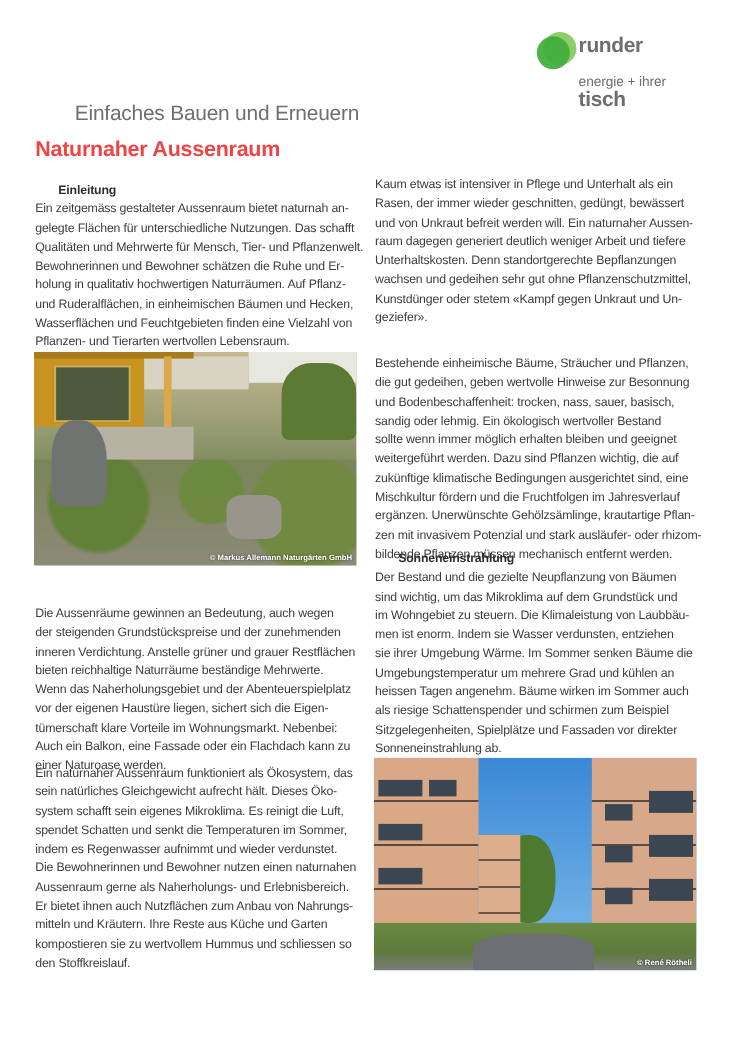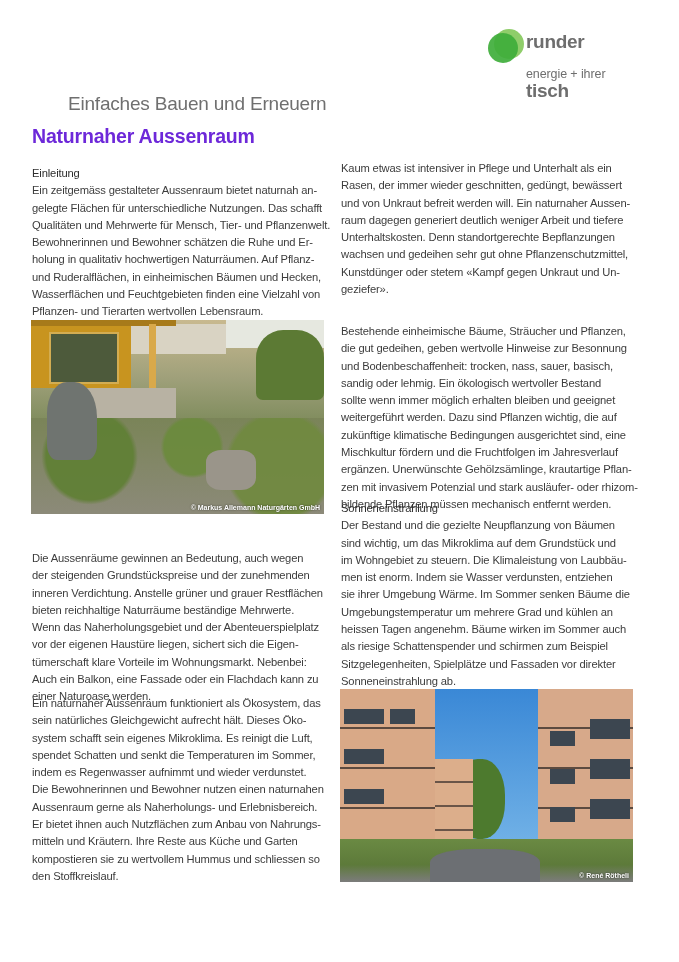--- a/index.html
+++ b/index.html
@@ -9,24 +9,24 @@
     .logo { position: absolute; left: 488px; top: 27px; width: 140px; height: 56px; }
     .logo-mark { position: absolute; left: 0; top: 2px; width: 36px; height: 36px; }
     .logo-mark .c1 { position: absolute; left: 6px; top: 0; width: 30px; height: 30px; border-radius: 50%; background: #8fcd6a; }
     .logo-mark .c2 { position: absolute; left: 0; top: 4px; width: 30px; height: 30px; border-radius: 50%; background: #3fae3b; opacity: 0.92; }
     .logo-word { position: absolute; left: 38px; font-weight: bold; color: #6e6e6e; font-size: 19px; line-height: 17px; letter-spacing: -0.3px; }
     .logo-word.w1 { top: 6px; }
     .logo-word.w2 { top: 23px; margin-top: 32px; }
     .logo-sub { position: absolute; left: 38px; top: 40px; font-size: 12.5px; color: #6e6e6e; white-space: nowrap; letter-spacing: -0.1px; }
 
     .supertitle { position: absolute; left: 32px; top: 93px; font-size: 19px; color: #6f6f6f; letter-spacing: -0.2px; white-space: nowrap; margin-left: 36px; }
-    .title { position: absolute; left: 32px; top: 125px; font-size: 19.5px; font-weight: bold; color: #6d28d9; letter-spacing: -0.2px; white-space: nowrap; }
+    .title { position: absolute; left: 32px; top: 125px; font-size: 19.5px; font-weight: bold; color: #ef4444; letter-spacing: -0.2px; white-space: nowrap; }
 
     .block { position: absolute; width: 300px; font-size: 11.2px; line-height: 17.3px; color: #3c3c3c; letter-spacing: -0.15px; }
-    .block h3 { font-size: 11.2px; font-weight: normal; color: #2e2e2e; line-height: 17.3px; }
+    .block h3 { font-size: 11.2px; font-weight: bold; color: #2e2e2e; line-height: 17.3px; margin-left: 21px; }
     .block p { white-space: pre-line; }
 
     .photo { position: absolute; overflow: hidden; }
     .photo .credit { position: absolute; right: 4px; bottom: 3px; font-size: 7px; font-weight: bold; color: #ffffff; text-shadow: 0 0 2px rgba(0,0,0,0.7); white-space: nowrap; }
 
     
     .garden { left: 31px; top: 320px; width: 293px; height: 194px;
       background: linear-gradient(180deg, #c8b98f 0%, #9fa07a 30%, #7c8a5a 55%, #8b8a72 100%); }
     .garden .house { position: absolute; left: 0; top: 0; width: 100px; height: 68px; background: #c8941f; }
     .garden .window { position: absolute; left: 18px; top: 12px; width: 70px; height: 52px; background: #4d5a3b; border: 2px solid #d3ad52; }

